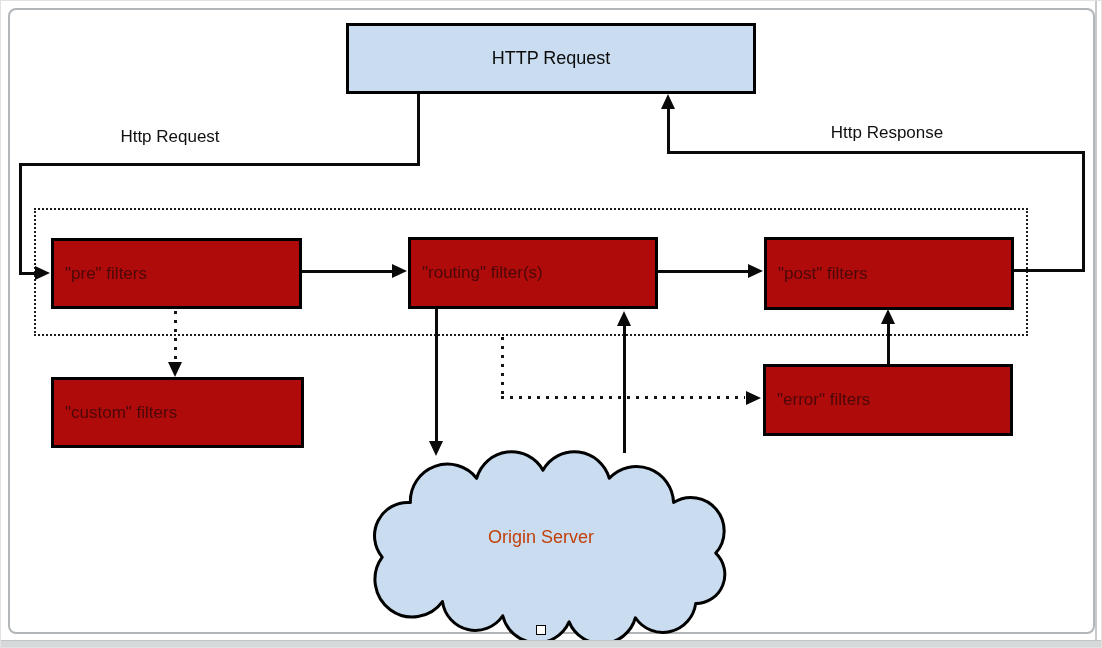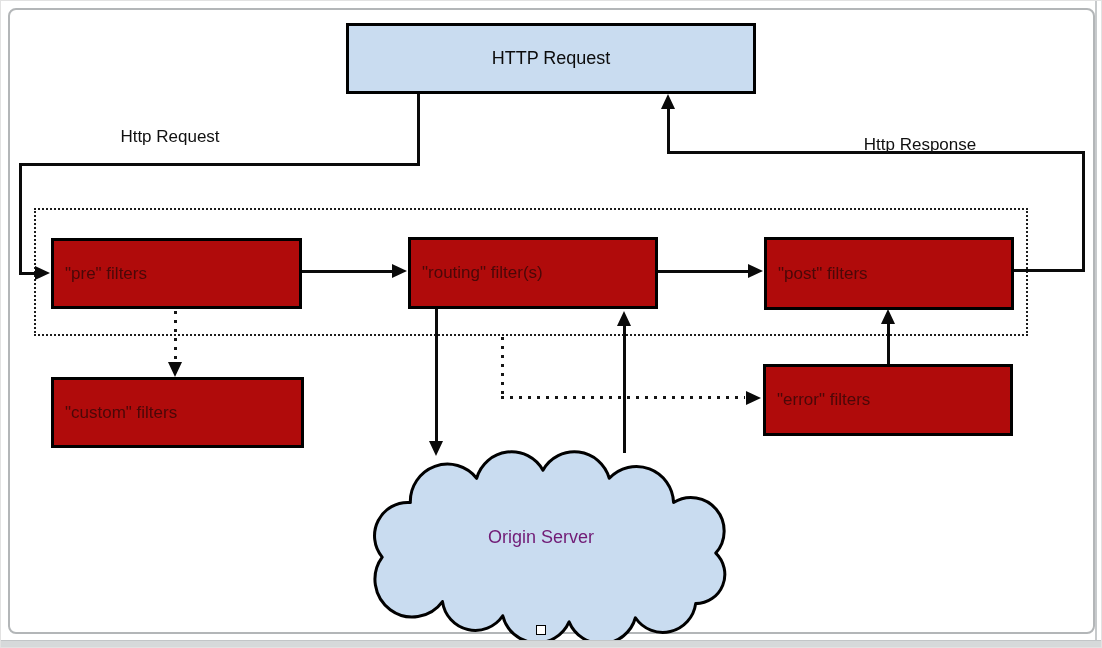--- a/index.html
+++ b/index.html
@@ -28,21 +28,21 @@
 
   .ah-r, .ah-l, .ah-u, .ah-d { position:absolute; width:0; height:0; z-index:3; }
   .ah-r { border-top:7px solid transparent; border-bottom:7px solid transparent; border-left:15px solid #0a0a0a; }
   .ah-u { border-left:7px solid transparent; border-right:7px solid transparent; border-bottom:15px solid #0a0a0a; }
   .ah-d { border-left:7px solid transparent; border-right:7px solid transparent; border-top:15px solid #0a0a0a; }
 
   .edge-label { position:absolute; font-size:17px; color:#101010; text-align:center; z-index:4; }
 
   .cloud-wrap { position:absolute; left:339px; top:447px; width:422px; height:192px; z-index:5; }
   .cloud-label { position:absolute; left:440px; top:526px; width:200px; text-align:center;
-                 font-size:18px; color:#701a75; z-index:6; }
+                 font-size:18px; color:#c2410c; z-index:6; }
   .handle { position:absolute; left:535px; top:624px; width:10px; height:10px;
             background:#fff; border:1.5px solid #000; z-index:7; }
 </style>
 </head>
 <body>
 
 <div class="stage">
   <div class="outer-right-line"></div>
   <div class="slide-border"></div>
 
@@ -51,21 +51,21 @@
   <div class="line" style="left:18px;  top:162px; width:3px;  height:112px;"></div>
   <div class="line" style="left:18px;  top:271px; width:20px; height:3px;"></div>
   <div class="ah-r" style="left:34px;  top:265px;"></div>
   <div class="edge-label" style="left:69px; top:126px; width:200px;">Http Request</div>
 
   <div class="line" style="left:1013px; top:268px; width:71px;  height:3px;"></div>
   <div class="line" style="left:1081px; top:150px; width:3px;   height:121px;"></div>
   <div class="line" style="left:667px;  top:150px; width:417px; height:3px;"></div>
   <div class="line" style="left:666px;  top:107px; width:3px;   height:46px;"></div>
   <div class="ah-u" style="left:660px;  top:93px;"></div>
-  <div class="edge-label" style="left:819px; top:122px; width:200px;margin-top:12px;">Http Response</div>
+  <div class="edge-label" style="left:786px; top:122px; width:200px;">Http Response</div>
 
   <div class="dotted-container"></div>
 
   <div class="line" style="left:301px; top:269px; width:92px; height:3px;"></div>
   <div class="ah-r" style="left:391px; top:263px;"></div>
 
   <div class="line" style="left:657px; top:269px; width:92px; height:3px;"></div>
   <div class="ah-r" style="left:747px; top:263px;"></div>
 
   <div class="dot-v" style="left:173px; top:310px; height:54px;"></div>

